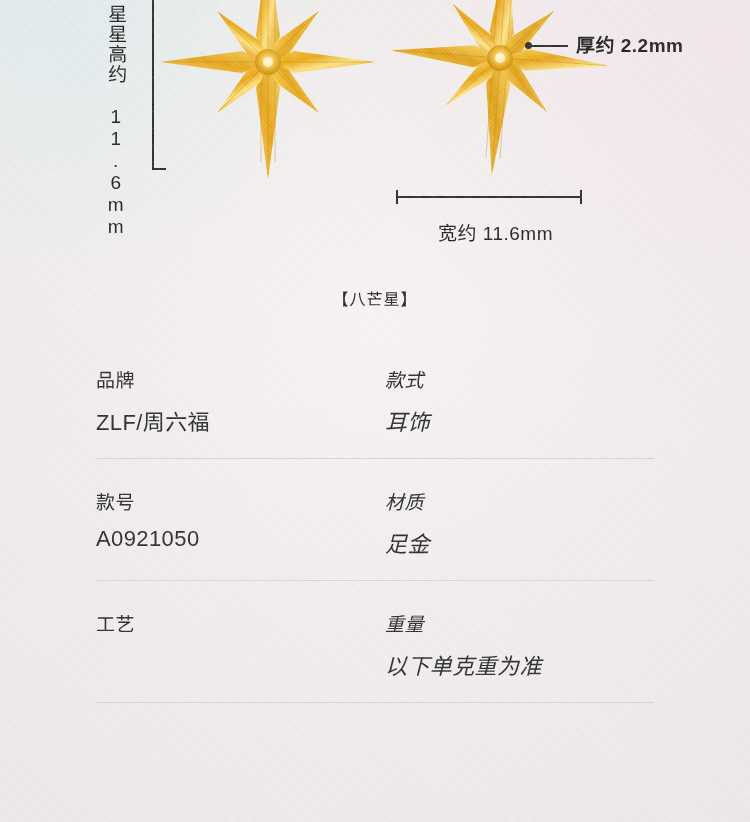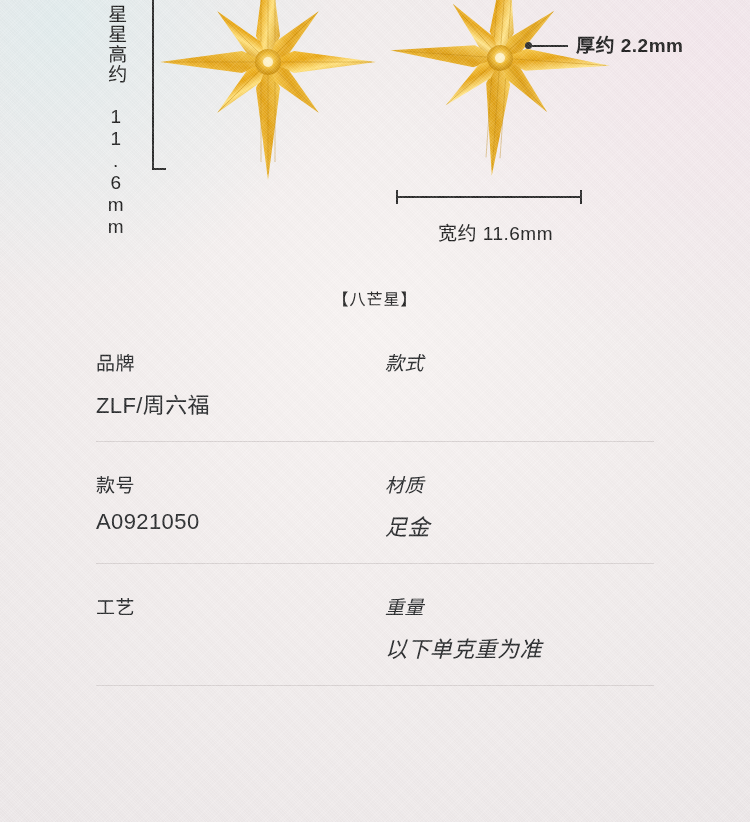--- a/index.html
+++ b/index.html
@@ -111,20 +111,21 @@
     left: 96px;
     top: 348px;
     width: 558px;
   }
   .spec-row {
     position: relative;
     display: flex;
     padding-bottom: 22px;
     border-bottom: 1px solid #d8d2d2;
     margin-bottom: 28px;
+    margin-top: 17px;
   }
   .spec-row:last-child { border-bottom: 1px solid #d8d2d2; justify-content: center; }
   .spec-cell {
     width: 50%;
     box-sizing: border-box;
   }
   .spec-cell + .spec-cell { padding-left: 10px; font-style: italic; }
   .spec-key {
     font-size: 19px;
     color: #26282a;
@@ -263,20 +264,21 @@
 
   <div class="specs">
 
     <div class="spec-row">
       <div class="spec-cell">
         <div class="spec-key">品牌</div>
         <div class="spec-val">ZLF/周六福</div>
       </div>
       <div class="spec-cell">
         <div class="spec-key">款式</div>
+        <div class="spec-val">耳饰</div>
       </div>
     </div>
 
     <div class="spec-row">
       <div class="spec-cell">
         <div class="spec-key">款号</div>
         <div class="spec-val">A0921050</div>
       </div>
       <div class="spec-cell">
         <div class="spec-key">材质</div>

